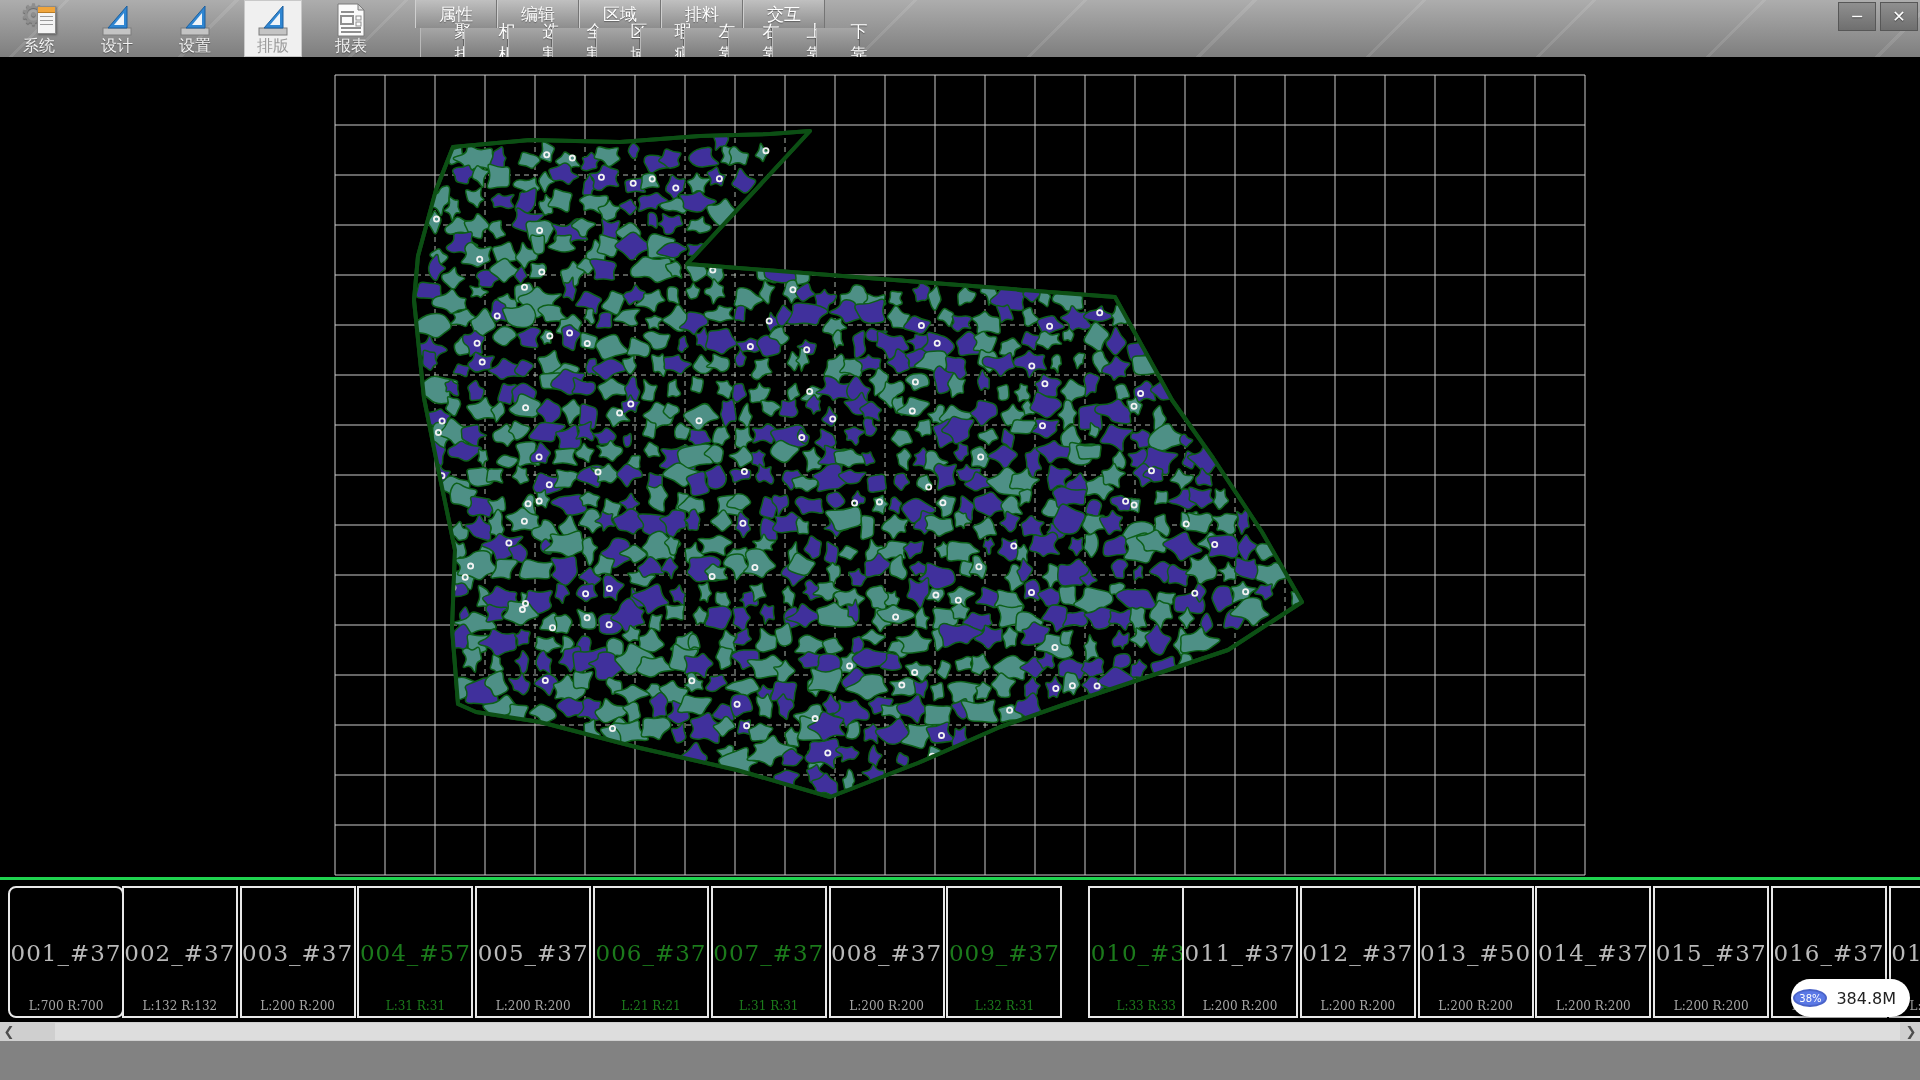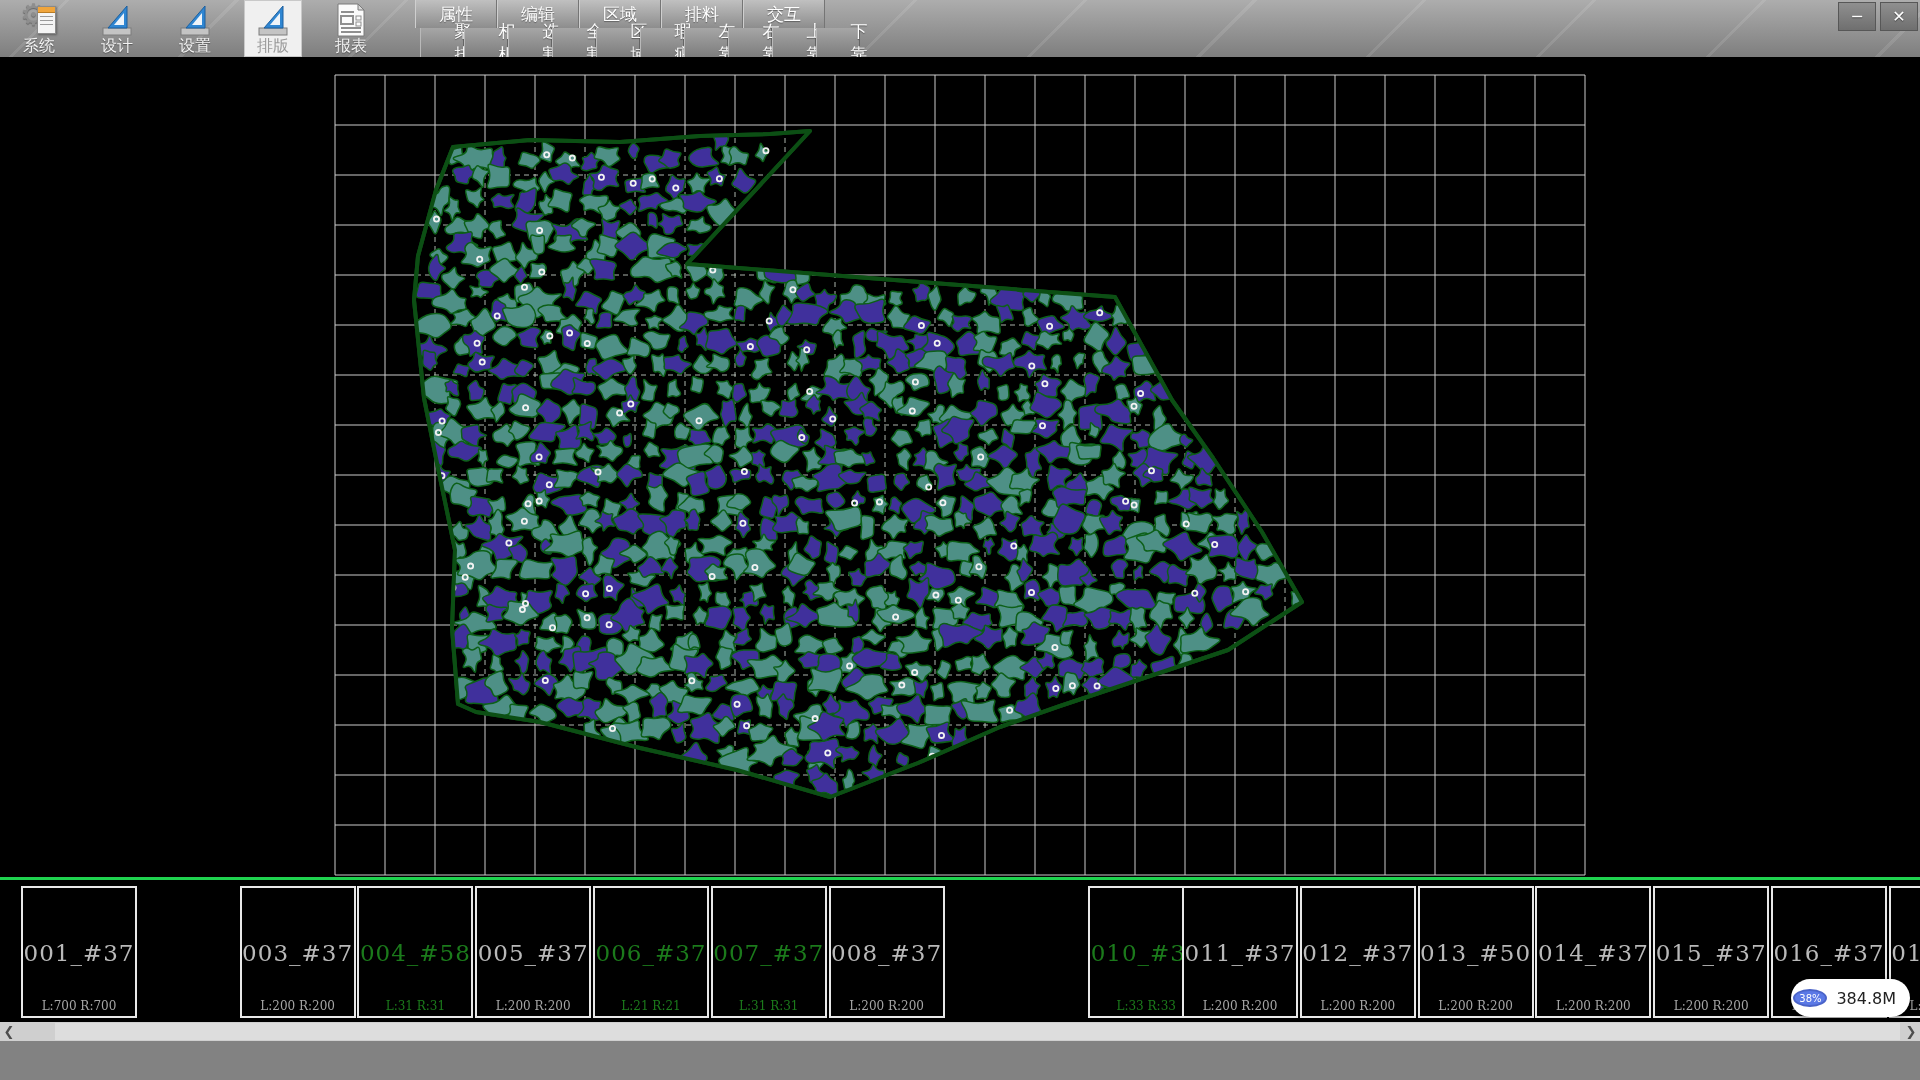--- a/index.html
+++ b/index.html
@@ -1050,33 +1050,38 @@
         <circle cx="746.6" cy="725.7" r="2.6" fill="none" stroke="#f2f2f2" stroke-width="1.8"></circle>
         <circle cx="941.5" cy="735.4" r="2.6" fill="none" stroke="#f2f2f2" stroke-width="1.8"></circle>
         <circle cx="827.8" cy="752.9" r="2.6" fill="none" stroke="#f2f2f2" stroke-width="1.8"></circle>
         <circle cx="932.3" cy="756.2" r="2.6" fill="none" stroke="#f2f2f2" stroke-width="1.8"></circle>
       </g>
       <path d="M453 147L530 140L620 142L700 136L770 134L810 131L687 264L920 282L1115 297L1172 400L1213 458L1262 532L1302 602L1228 650L1060 706L1000 727L918 763L830 797L737 770L640 748L540 722L476 712L458 704L452 628L455 550L438 468L424 398L414 300L418 256L436 190Z" fill="none" stroke="#0c4f14" stroke-width="4" stroke-linejoin="round"></path>
     </svg>
 
   <div id="green-sep"></div>
   <div id="thumb-strip">
-      <div class="thumb" style="left: 21px;">
+      <div class="thumb" style="left: 8px; border-radius: 8px;">
         <svg width="98" height="124" viewBox="0 0 100 118"></svg>
         <div class="tid">001_#37</div>
         <div class="tlr">L:700 R:700</div>
       </div>
+      <div class="thumb" style="left: 121.8px;">
+        <svg width="98" height="124" viewBox="0 0 100 118"></svg>
+        <div class="tid">002_#37</div>
+        <div class="tlr">L:132 R:132</div>
+      </div>
       <div class="thumb" style="left: 239.6px;">
         <svg width="98" height="124" viewBox="0 0 100 118"></svg>
         <div class="tid">003_#37</div>
         <div class="tlr">L:200 R:200</div>
       </div>
       <div class="thumb red" style="left: 357.4px;">
         <svg width="98" height="124" viewBox="0 0 100 118"></svg>
-        <div class="tid">004_#58</div>
+        <div class="tid">004_#57</div>
         <div class="tlr">L:31 R:31</div>
       </div>
       <div class="thumb" style="left: 475.2px;">
         <svg width="98" height="124" viewBox="0 0 100 118"></svg>
         <div class="tid">005_#37</div>
         <div class="tlr">L:200 R:200</div>
       </div>
       <div class="thumb red" style="left: 593px;">
         <svg width="98" height="124" viewBox="0 0 100 118"></svg>
         <div class="tid">006_#37</div>
@@ -1084,20 +1089,25 @@
       </div>
       <div class="thumb red" style="left: 710.8px;">
         <svg width="98" height="124" viewBox="0 0 100 118"></svg>
         <div class="tid">007_#37</div>
         <div class="tlr">L:31 R:31</div>
       </div>
       <div class="thumb" style="left: 828.6px;">
         <svg width="98" height="124" viewBox="0 0 100 118"></svg>
         <div class="tid">008_#37</div>
         <div class="tlr">L:200 R:200</div>
+      </div>
+      <div class="thumb red" style="left: 946.4px;">
+        <svg width="98" height="124" viewBox="0 0 100 118"></svg>
+        <div class="tid">009_#37</div>
+        <div class="tlr">L:32 R:31</div>
       </div>
       <div class="thumb red" style="left: 1064.2px; margin-left: 24px;">
         <svg width="98" height="124" viewBox="0 0 100 118"></svg>
         <div class="tid">010_#37</div>
         <div class="tlr">L:33 R:33</div>
       </div>
       <div class="thumb" style="left: 1182px;">
         <svg width="98" height="124" viewBox="0 0 100 118"></svg>
         <div class="tid">011_#37</div>
         <div class="tlr">L:200 R:200</div>

